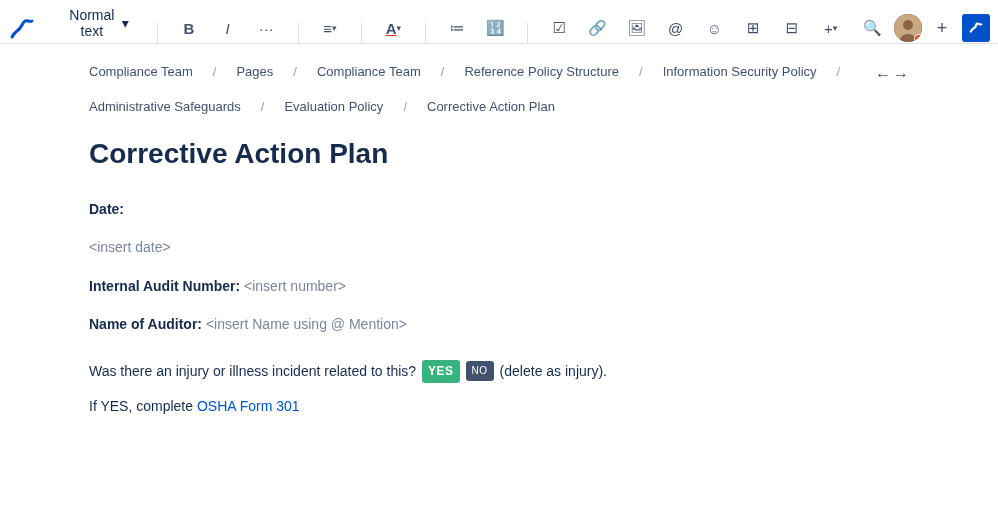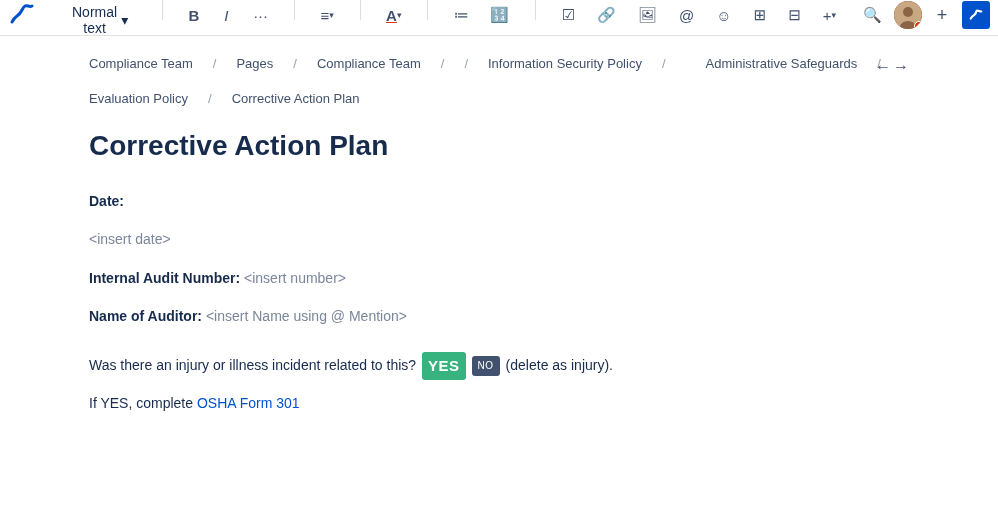--- a/index.html
+++ b/index.html
@@ -6,26 +6,26 @@
     body {
       font-family: -apple-system, BlinkMacSystemFont, 'Segoe UI', sans-serif;
       background: #fff;
       color: #172b4d;
       font-size: 14px;
     }
 
     
     .toolbar {
       display: flex;
-      align-items: flex-start;
-      height: 36px;
+      align-items: flex-end;
+      height: 44px;
       padding: 0 8px;
       border-bottom: 1px solid #e0e0e0;
       background: #fff;
-      gap: 22px;
+      gap: 16px;
     }
     .toolbar-logo {
       width: 28px;
       height: 28px;
       margin-right: 6px;
       flex-shrink: 0;
     }
     .text-style-btn {
       display: flex;
       align-items: center;
@@ -190,21 +190,21 @@
       align-items: center;
       flex-wrap: wrap;
       gap: 6px;
     }
     .question-text {
       font-weight: 400;
     }
     .badge-yes {
       background: #36b37e;
       color: #fff;
-      font-size: 15px;
+      font-size: 12px;
       font-weight: 700;
       padding: 2px 6px;
       border-radius: 3px;
       letter-spacing: 0.5px;
     }
     .badge-no {
       background: #42526e;
       color: #fff;
       font-size: 10px;
       font-weight: 400;
@@ -348,20 +348,23 @@
     <span class="breadcrumb-item">
       <a href="#">Pages</a>
     </span>
     <span class="breadcrumb-sep">/</span>
 
     <span class="breadcrumb-item">
       <a href="#">Compliance Team</a>
     </span>
     <span class="breadcrumb-sep">/</span>
 
+    <span class="breadcrumb-item">
+      <a href="#">Reference Policy Structure</a>
+    </span>
     <span class="breadcrumb-sep">/</span>
 
     <span class="breadcrumb-item">
       <a href="#">Information Security Policy</a>
     </span>
     <span class="breadcrumb-sep">/</span>
 
     <br style="width:100%;display:block;">
 
     <span class="breadcrumb-item">

